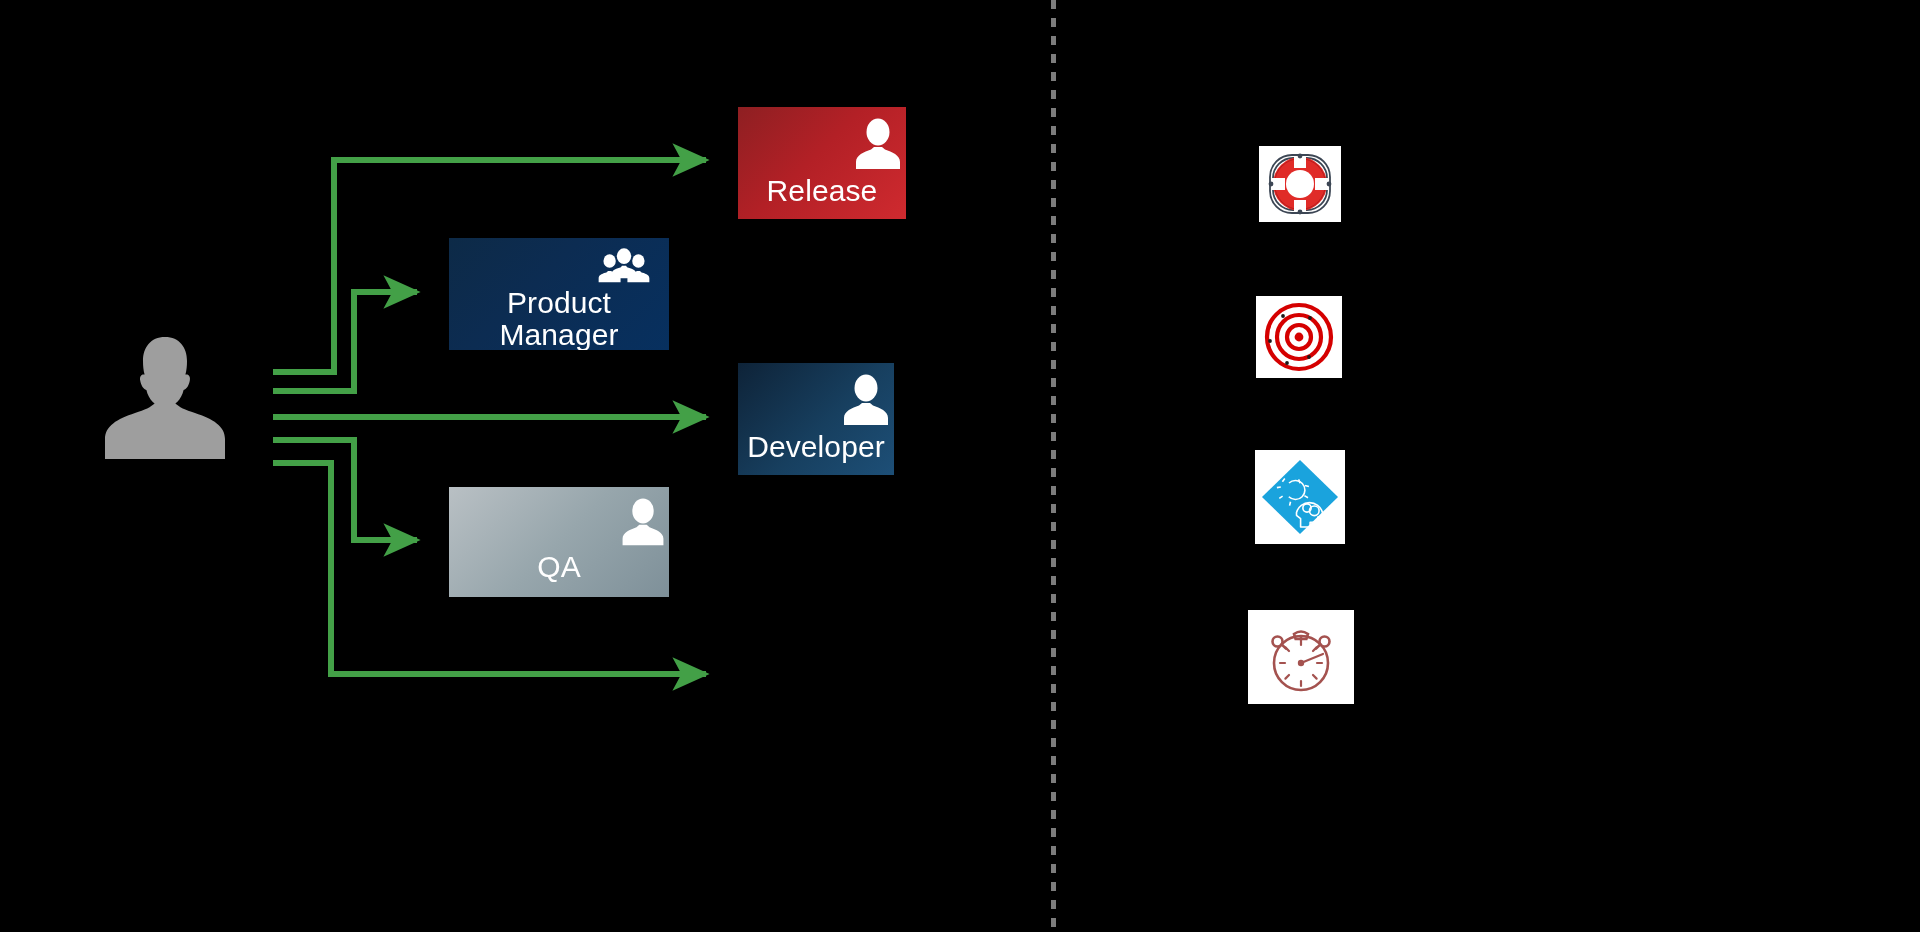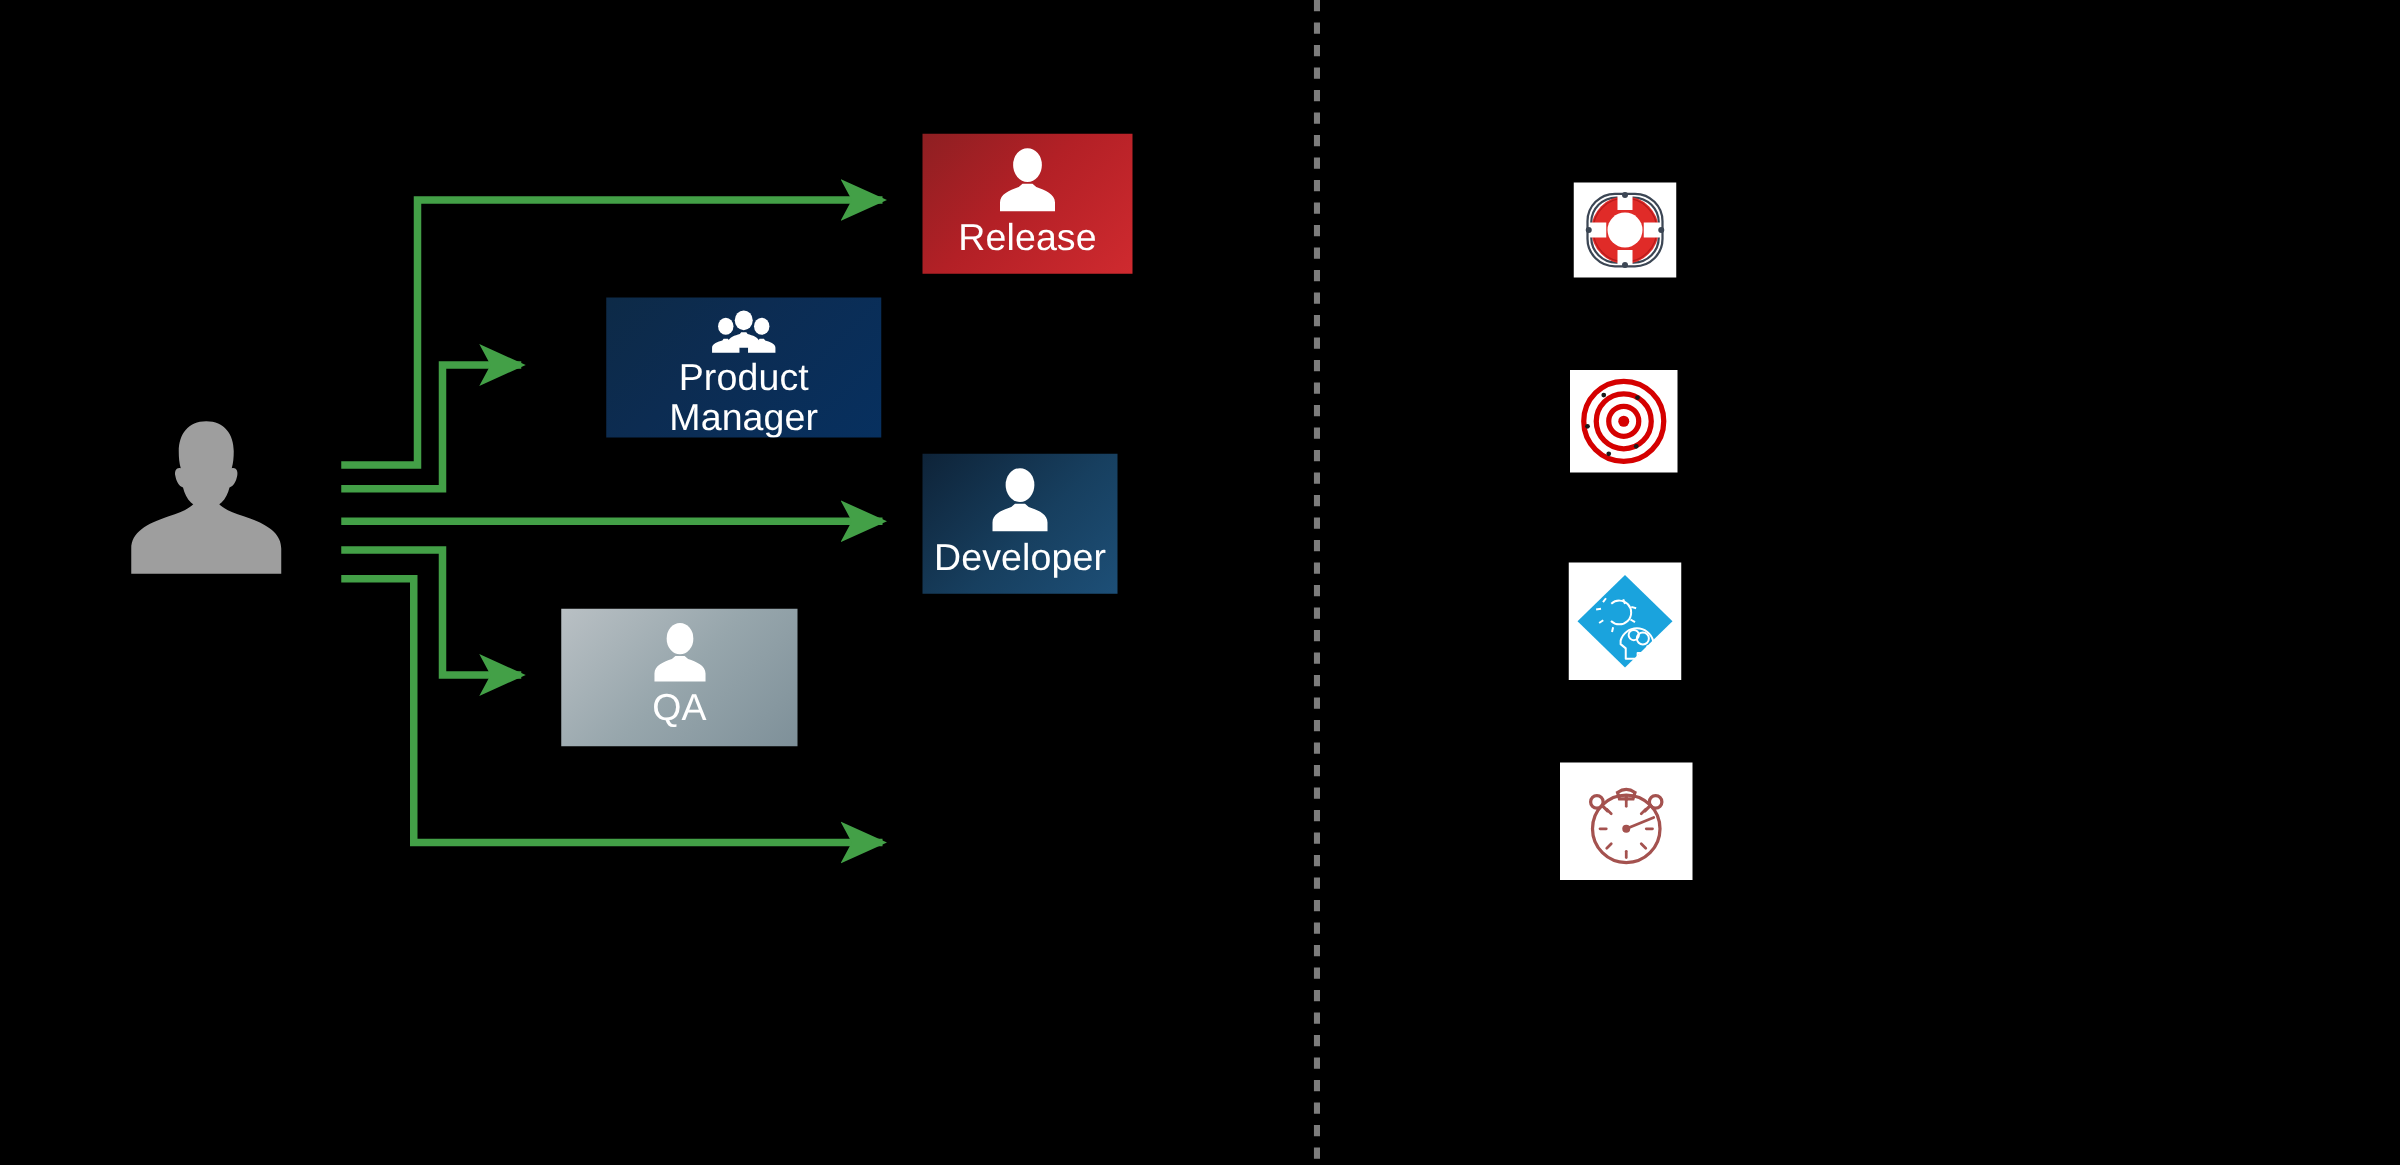--- a/index.html
+++ b/index.html
@@ -12,21 +12,21 @@
   #stage{position:absolute;left:0;top:0;width:1920px;height:932px;background:#000;}
 
   
   .actor{position:absolute;left:103px;top:333px;width:124px;height:128px;}
 
   
   .card{
     position:absolute;
     box-sizing:border-box;
     display:flex;flex-direction:column;
-    align-items:center;justify-content:flex-start;
+    align-items:flex-end;justify-content:flex-start;
     color:#fff;
     overflow:hidden;
   }
   .card .glyph{display:block;margin-top:10px;}
   .card .card-label{
     width:100%;
     text-align:center;
     font-size:30px;
     line-height:1.05;
     font-weight:400;
@@ -35,28 +35,27 @@
     margin-top:2px;
   }
 
   .card-release{
     left:738px;top:107px;width:168px;height:112px;
     background:linear-gradient(135deg,#8e1f22 0%,#b32026 45%,#cf2a2f 100%);
   }
   .card-pm{
     left:449px;top:238px;width:220px;height:112px;
     background:linear-gradient(135deg,#0d2a47 0%,#0c2c52 40%,#07305f 100%);
-    margin-left:36px;
   }
   .card-dev{
     left:738px;top:363px;width:156px;height:112px;
     background:linear-gradient(135deg,#0e2338 0%,#173f5f 55%,#1d4f77 100%);
   }
   .card-qa{
-    left:449px;top:487px;width:189px;height:110px;
+    left:449px;top:487px;width:220px;height:110px;
     background:linear-gradient(135deg,#b9c0c4 0%,#97a6ac 50%,#7e9099 100%);
   }
   .card-ops{
     left:738px;top:619px;width:168px;height:112px;
     background:linear-gradient(135deg,#1c49a8 0%,#2157c4 50%,#2f6ae0 100%);
   }
   .card-qa .card-label{font-size:30px;}
 
   
   #connectors{position:absolute;left:0;top:0;width:1920px;height:932px;}

